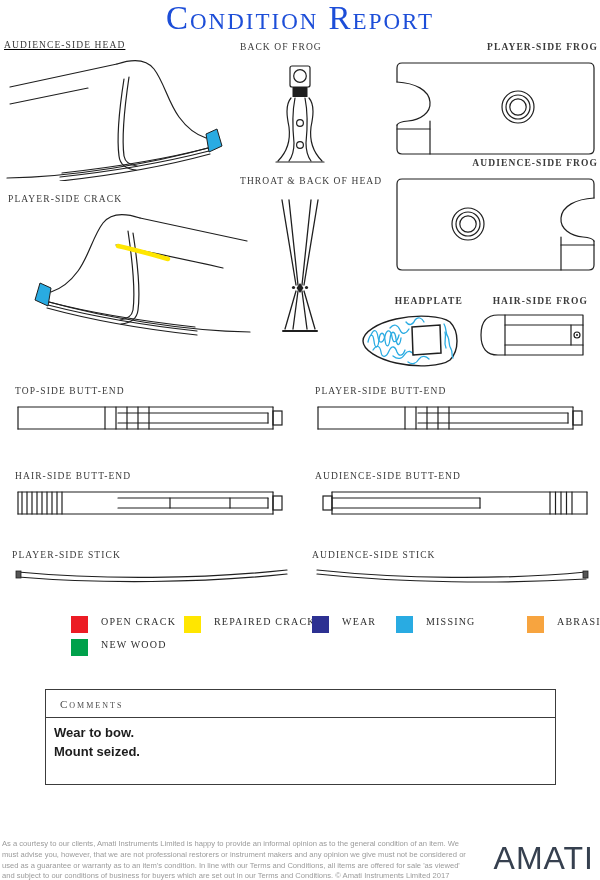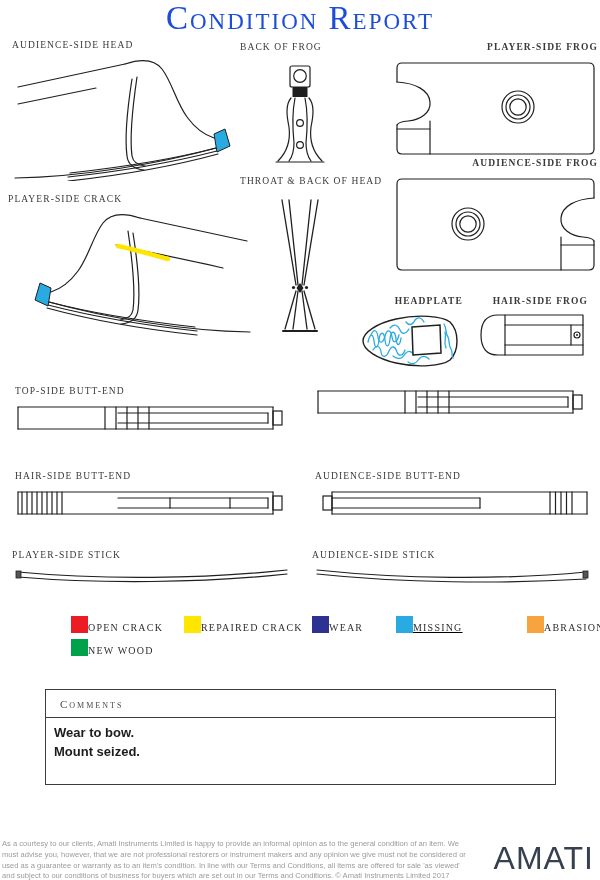--- a/index.html
+++ b/index.html
@@ -9,21 +9,21 @@
          font:400 33px "Liberation Serif",serif;font-variant:small-caps;
          letter-spacing:2px;color:#1d4ed8;}
   .fig{position:absolute;margin:0;}
   .lbl{display:block;font:9.5px "Liberation Serif",serif;letter-spacing:1.1px;
        color:#3a3a3a;margin:0 0 6px 0;white-space:nowrap;}
   .lbl.left{text-align:left;}
   .lbl.center{text-align:left;}
   .lbl.right{text-align:right;font-weight:bold;}
   .fig svg{display:block;}
   .fig svg.centered{margin:0 auto;}
-  .leg{position:absolute;display:flex;align-items:flex-end;gap:0;padding-left:29px;}
+  .leg{position:absolute;display:flex;align-items:flex-start;gap:13px;padding-left:29px;}
   .sw{width:17px;height:17px;display:inline-block;}
   .lt{font:10px "Liberation Serif",serif;letter-spacing:1.2px;color:#2e2e2e;white-space:nowrap;}
   .comments{position:absolute;left:45px;top:689px;width:511px;height:96px;
             border:1px solid #3c3c3c;background:#fff;box-sizing:border-box;}
   .c-head{font:11px "Liberation Serif",serif;font-variant:small-caps;letter-spacing:2px;
           color:#4a4a4a;padding:8px 14px 7px 14px;border-bottom:1px solid #3c3c3c;}
   .c-body{font:bold 13px "Liberation Sans",sans-serif;color:#1c1c1c;
           padding:6px 8px;line-height:1.45;}
   .disclaimer{position:absolute;left:2px;top:839px;width:464px;
               font:7.6px "Liberation Sans",sans-serif;line-height:1.42;color:#9b9b9b;}
@@ -31,21 +31,21 @@
          font-family:"Liberation Sans",sans-serif;font-weight:300;
          font-size:32px;letter-spacing:1px;color:#36404f;}
 </style>
 </head>
 <body>
 
 <div id="page">
 
   <h1 class="title">Condition Report</h1>
 
-  <figure class="fig" style="left:12px;top:40px;width:235px;">
+  <figure class="fig" style="left:4px;top:40px;width:235px;text-decoration:underline;">
     <figcaption class="lbl left">AUDIENCE-SIDE HEAD</figcaption>
     <svg width="235" height="125" viewBox="0 0 235 125">
       <g fill="none" stroke="#1f1f1f" stroke-width="1.2" stroke-linecap="round" stroke-linejoin="round">
         <path d="M6,31 L113,8"></path>
         <path d="M6,48 L84,32"></path>
         <path d="M113,8 C131,2 143,4 150,13 C160,26 164,46 175,61 C183,72 193,79 202,82"></path>
         <path d="M204,92 C162,103 112,111 58,117"></path>
         <path d="M205,95 C162,106 112,115 56,121"></path>
         <path d="M206,98 C162,110 112,119 56,125"></path>
         <path d="M120,23 C115,55 113,85 115,100 C116,109 122,113 132,114"></path>
@@ -192,20 +192,21 @@
         <path d="M90,5 L90,27"></path>
           <path d="M101,5 L101,27"></path>
           <path d="M112,5 L112,27"></path>
         <path d="M123,5 L123,27"></path>
           <path d="M134,5 L134,27"></path>
       </g>
     </svg>
   </figure>
 
   <figure class="fig" style="left:315px;top:386px;width:275px;">
+    <figcaption class="lbl center">PLAYER-SIDE BUTT-END</figcaption>
     <svg width="275" height="32" viewBox="0 0 275 32">
       <g fill="none" stroke="#1f1f1f" stroke-width="1.2" stroke-linecap="round">
         <path d="M3,5 L258,5"></path>
           <path d="M3,27 L258,27"></path>
         <path d="M3,5 L3,27"></path>
           <path d="M258,5 L258,27"></path>
         <rect x="258" y="9" width="9" height="14"></rect>
         <path d="M103,11 L253,11"></path>
           <path d="M103,21 L253,21"></path>
           <path d="M253,11 L253,21"></path>
@@ -293,21 +294,21 @@
     <span class="lt">OPEN CRACK</span>
   </div>
   <div class="leg" style="left:155px;top:616px;">
     <span class="sw" style="background-color: rgb(255, 230, 0);"></span>
     <span class="lt">REPAIRED CRACK</span>
   </div>
   <div class="leg" style="left:283px;top:616px;">
     <span class="sw" style="background-color: rgb(45, 49, 146);"></span>
     <span class="lt">WEAR</span>
   </div>
-  <div class="leg" style="left:367px;top:616px;text-decoration:underline;">
+  <div class="leg" style="left:367px;top:616px;">
     <span class="sw" style="background-color: rgb(41, 171, 226);"></span>
     <span class="lt">MISSING</span>
   </div>
   <div class="leg" style="left:462px;top:616px;margin-left:36px;">
     <span class="sw" style="background-color: rgb(247, 164, 63);"></span>
     <span class="lt">ABRASIONS</span>
   </div>
   <div class="leg" style="left:42px;top:639px;">
     <span class="sw" style="background-color: rgb(0, 161, 75);"></span>
     <span class="lt">NEW WOOD</span>

